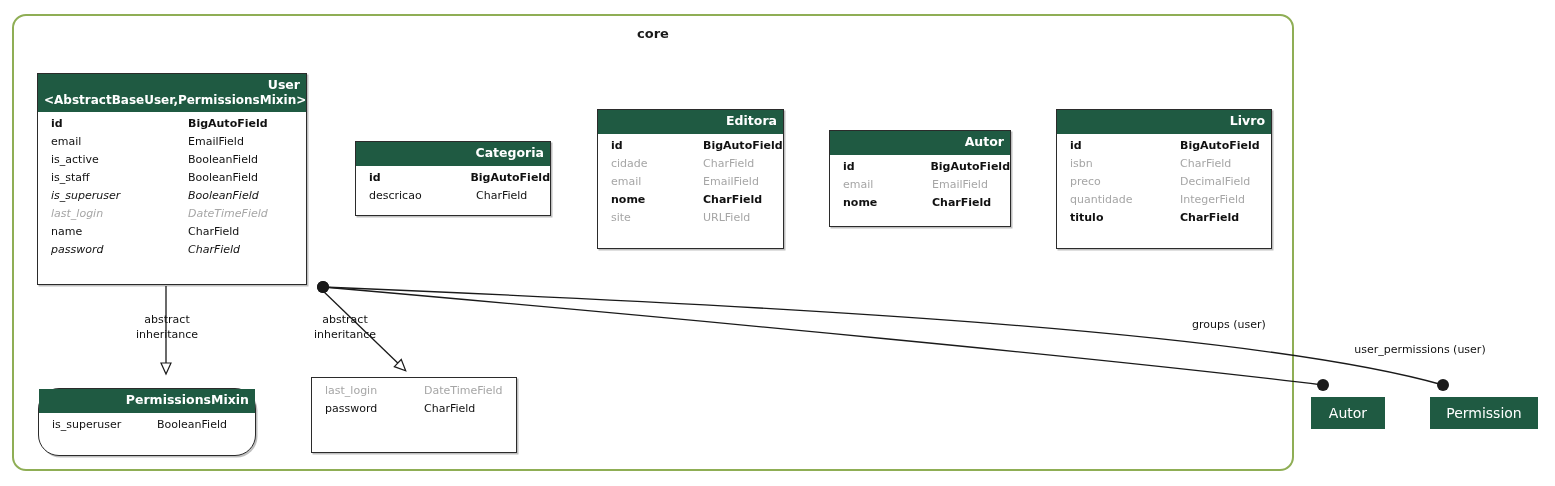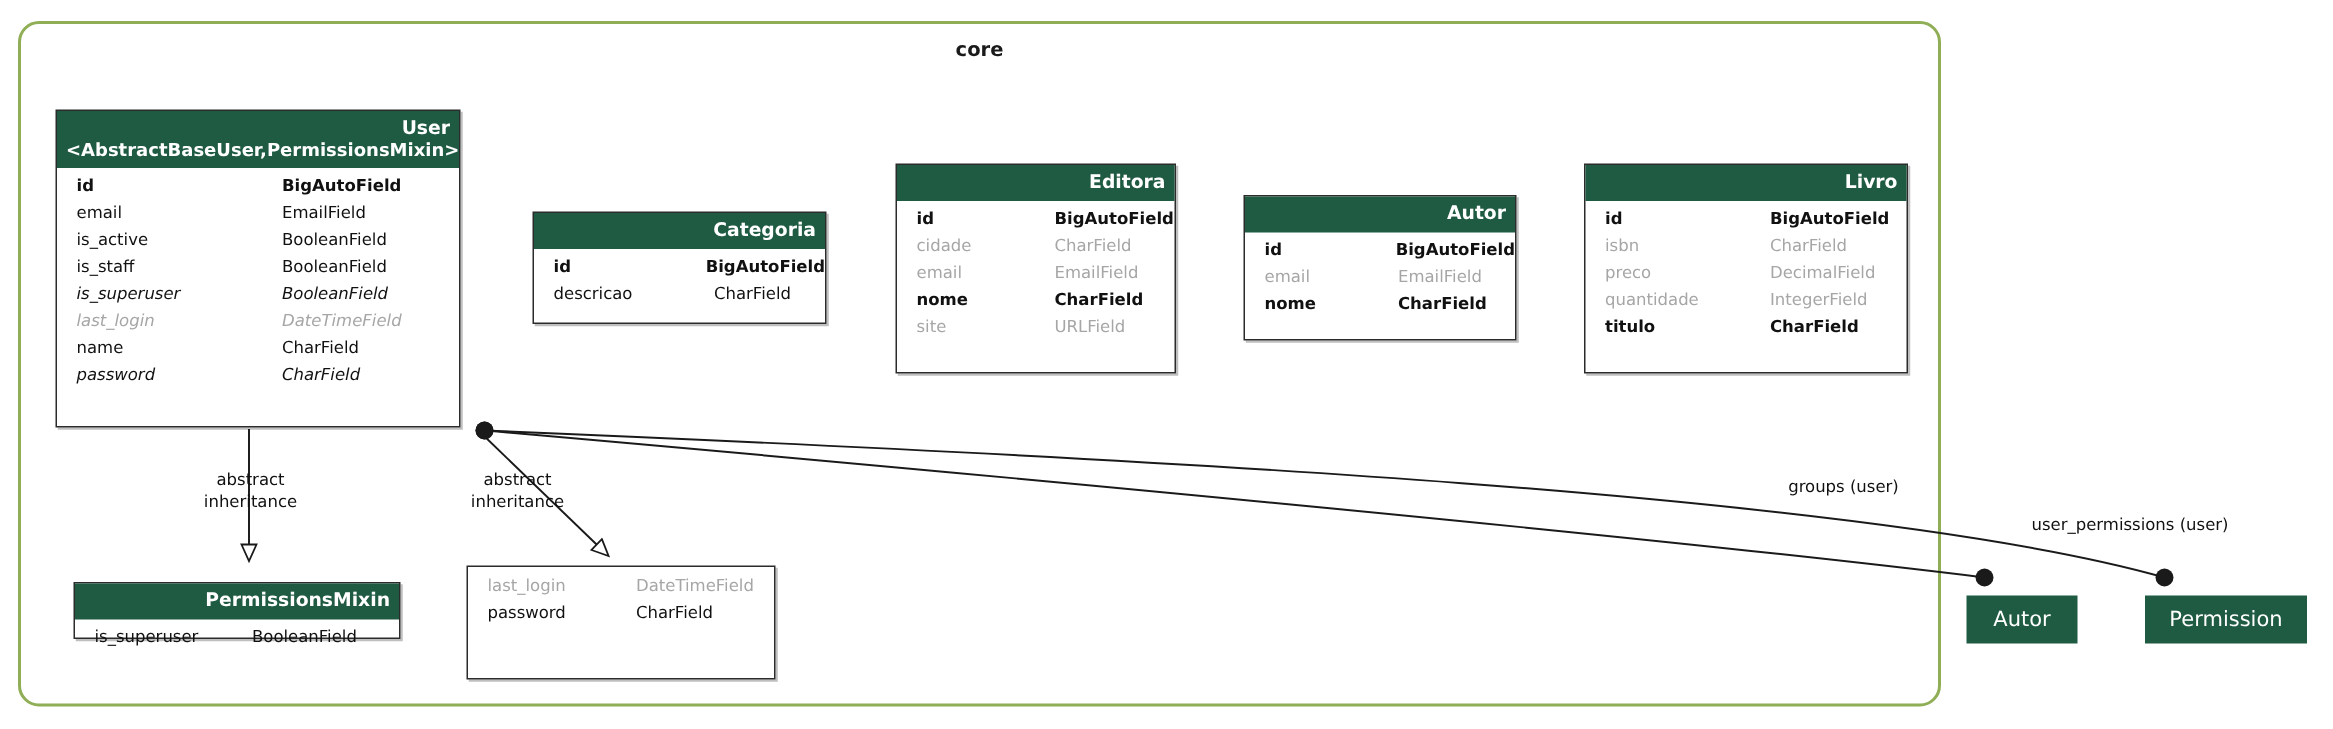--- a/index.html
+++ b/index.html
@@ -254,21 +254,21 @@
           <div class="field-row muted">
             <span class="field-name" style="width: 113px;">quantidade</span>
             <span class="field-type">IntegerField</span>
           </div>
           <div class="field-row bold">
             <span class="field-name" style="width: 113px;">titulo</span>
             <span class="field-type">CharField</span>
           </div>
         </div>
       </div>
-      <div class="entity" style="left: 49px; top: 388px; width: 218px; height: 38px;">
+      <div class="entity" style="left: 38px; top: 388px; width: 218px; height: 68px; border-radius: 21px;">
         <div class="entity-header" style="background: rgb(31, 90, 66);"><span>PermissionsMixin</span></div>
         <div class="entity-body">
           <div class="field-row">
             <span class="field-name" style="width: 108px;">is_superuser</span>
             <span class="field-type">BooleanField</span>
           </div>
         </div>
       </div>
       <div class="entity" style="left: 311px; top: 377px; width: 206px; height: 76px;">
         <div class="entity-body">

